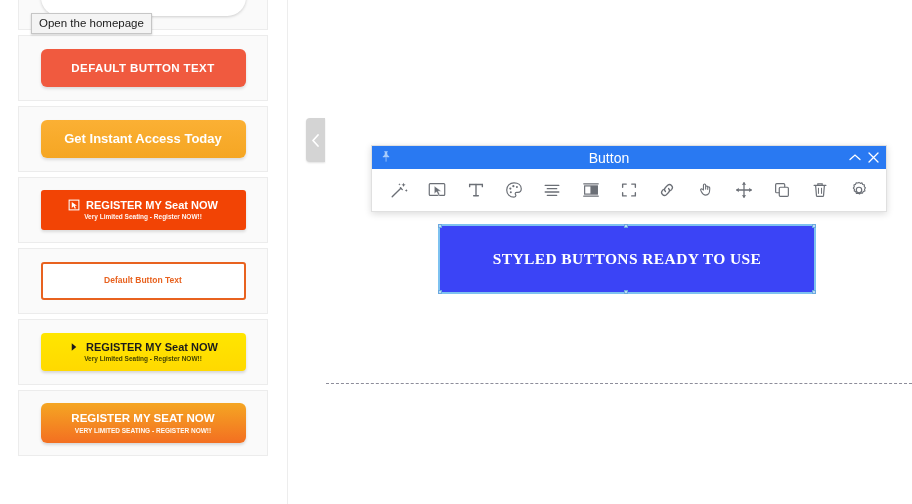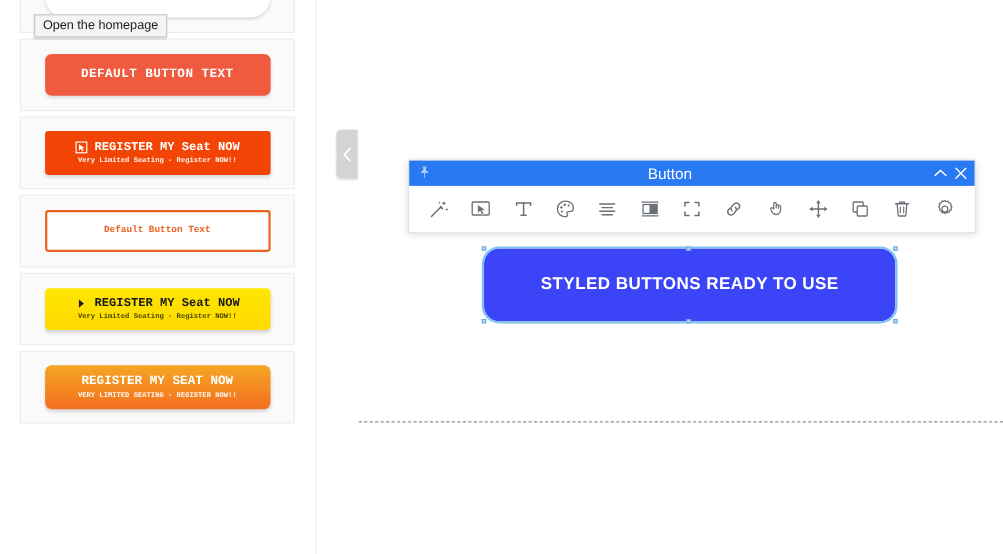--- a/index.html
+++ b/index.html
@@ -7,21 +7,21 @@
     width: 912px; height: 504px;
     font-family: "Liberation Sans", sans-serif;
     background: #ffffff;
     overflow: hidden;
   }
   #app { position: relative; width: 912px; height: 504px; background:#fff; }
 
   
   #sidebar {
     position: absolute; left: 0; top: 0; width: 288px; height: 504px;
-    background: #ffffff; overflow: hidden; font-family: Liberation Mono, monospace;
+    background: #ffffff; overflow: hidden;
   }
   .card-list { position: absolute; left: 0; top: -36px; width: 288px; }
   .btn-card {
     width: 250px; margin: 0 0 5px 18px; height: 66px;
     background: #fafafa; border: 1px solid #ececec;
     display: flex; align-items: center; justify-content: center;
     position: relative;
   }
   .demo-btn {
     width: 205px; display: flex; flex-direction: column;
@@ -127,23 +127,22 @@
   }
   .tb-btn svg { display:block; }
 
   
   #styled-btn-wrap { position:absolute; left:114px; top:226px; width:374px; height:66px; }
   #styled-btn {
     position:absolute; inset:0;
     background:#3b44f6; color:#ffffff;
     display:flex; align-items:center; justify-content:center;
     font-size:15.5px; font-weight:700; letter-spacing:.4px;
-    font-family:Liberation Sans, sans-serif;
+    font-family:Liberation Serif, serif;
     outline: 2px solid #7ec2f0;
-    border-radius: 14px;
   }
   .handle { position:absolute; width:4px; height:4px; background:#bcd9f2; border:1px solid #6aa9e0; }
   .h-tl { left:-2px; top:-2px; } .h-tr { right:-2px; top:-2px; }
   .h-bl { left:-2px; bottom:-2px; } .h-br { right:-2px; bottom:-2px; }
   .h-tm { left:calc(50% - 3px); top:-2px; } .h-bm { left:calc(50% - 3px); bottom:-2px; }
 </style>
 </head>
 <body>
 
 <div id="app">
@@ -156,20 +155,25 @@
           <span class="demo-title">Default Button Text</span>
         </div>
       </div>
 
       <div class="btn-card">
         <div class="demo-btn v-solid">
           <span class="demo-title">DEFAULT BUTTON TEXT</span>
         </div>
       </div>
 
+      <div class="btn-card">
+        <div class="demo-btn v-amber">
+          <span class="demo-title">Get Instant Access Today</span>
+        </div>
+      </div>
 
       <div class="btn-card">
         <div class="demo-btn v-redflat">
           <span class="row-inline">
             <svg class="mini-ico" viewBox="0 0 16 16">
               <rect x="1.5" y="1.5" width="13" height="13" fill="none" stroke="#fff" stroke-width="1.4"></rect>
               <path d="M5 4 L5 12 L7.4 9.6 L9 13 L10.6 12.2 L9 9 L12 9 Z" fill="#fff"></path>
             </svg>
             <span class="demo-title">REGISTER MY Seat NOW</span>
           </span>

